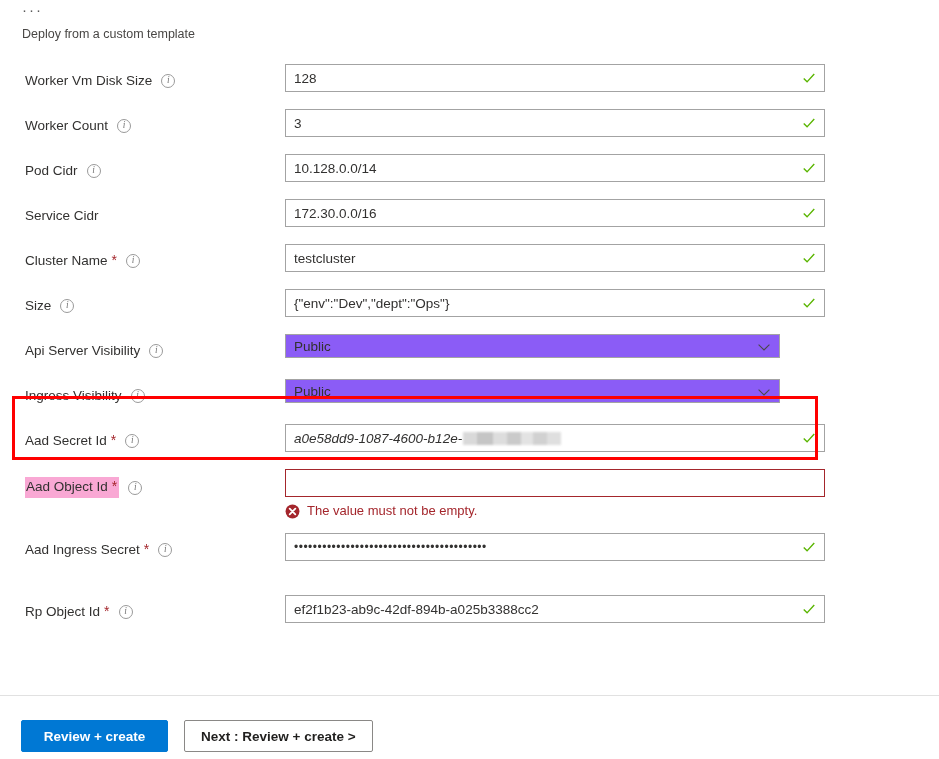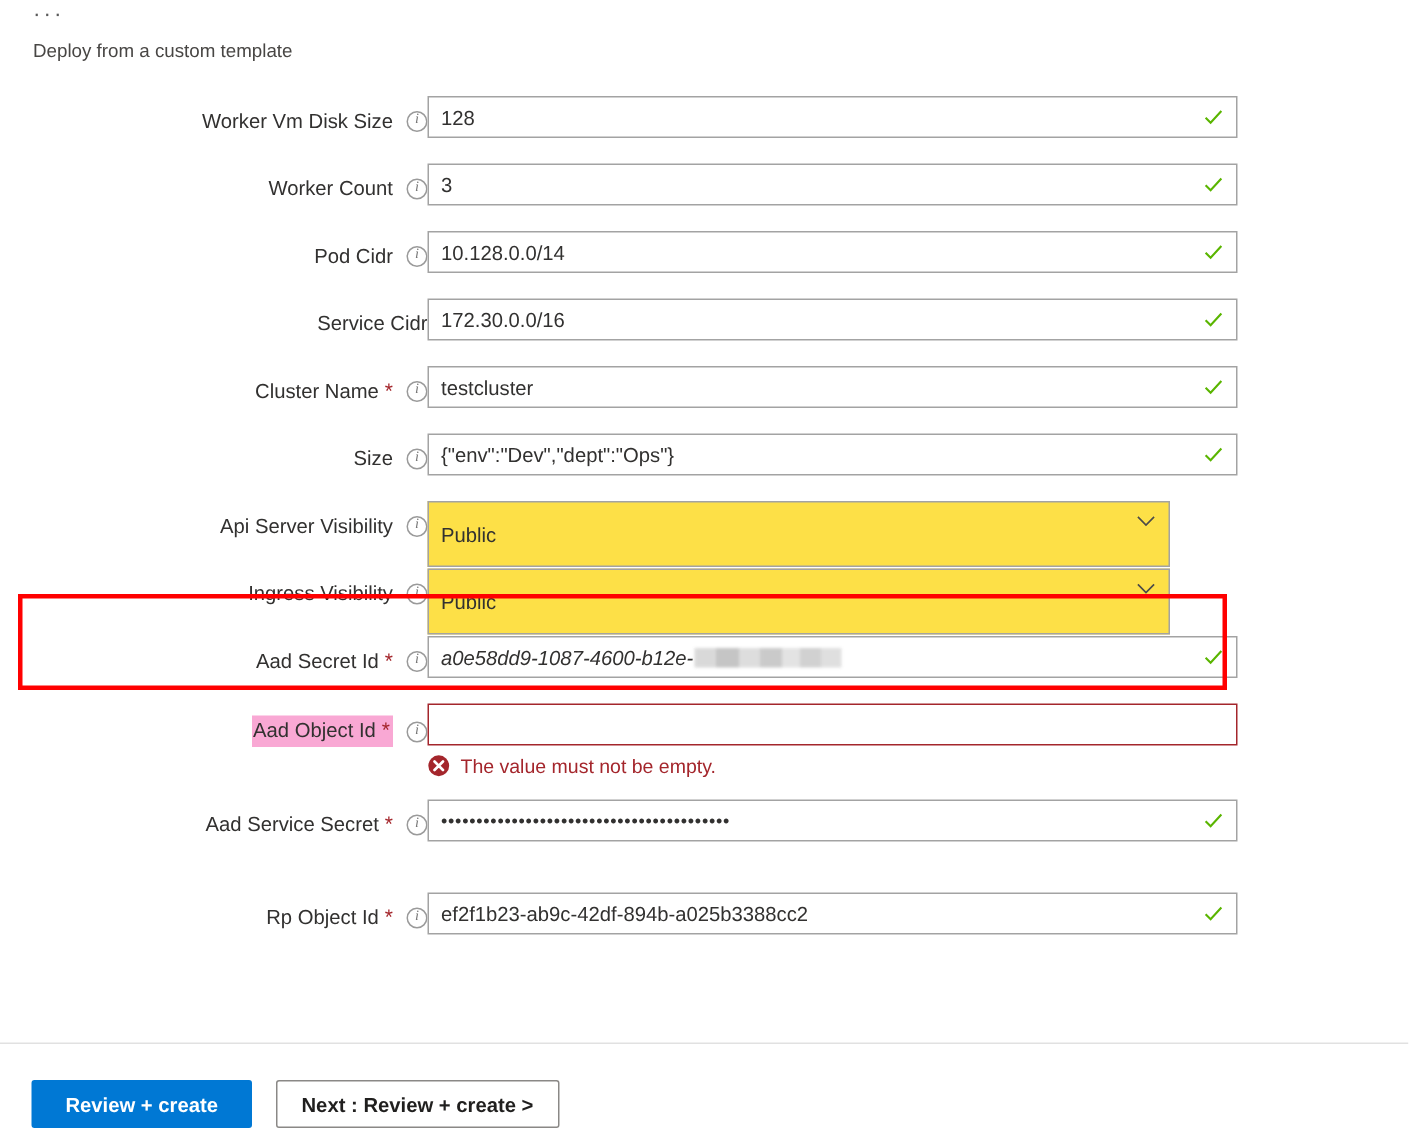--- a/index.html
+++ b/index.html
@@ -66,21 +66,20 @@
     box-sizing: border-box;
     padding-left: 25px;
     padding-top: 8px;
     font-size: 13.5px;
     color: #323130;
     line-height: 18px;
     display: flex;
     align-items: center;
     gap: 0px;
     flex: 0 0 auto;
-    justify-content: flex-end;
   }
   .label-text {
     white-space: nowrap;
   }
   .label-text.hl {
     background: #f9a8d4;
     padding: 1px 2px 2px 1px;
   }
   .req-star {
     color: #a4262c;
@@ -170,24 +169,24 @@
         #e2e2e2 58px, #e2e2e2 70px,
         #cfcfcf 70px, #cfcfcf 84px,
         #dedede 84px, #dedede 98px);
     filter: blur(1.1px);
     opacity: 0.95;
   }
 
   
   .select-input {
     width: 495px;
-    height: 44px;
+    height: 24px;
     box-sizing: border-box;
     border: 1px solid #a3a3a3;
-    background: #fde047;
+    background: #8b5cf6;
     font-family: "Liberation Sans", sans-serif;
     font-size: 13.5px;
     color: #323130;
     padding: 0 30px 0 8px;
     display: flex;
     align-items: center;
     cursor: pointer;
   }
   .chevron {
     position: absolute;
@@ -208,21 +207,21 @@
     border: 3px solid #ff0000;
     box-sizing: border-box;
     pointer-events: none;
     z-index: 4;
   }
   .error-row {
     height: 64px;
   }
   .error-message {
     display: flex;
-    align-items: flex-start;
+    align-items: center;
     gap: 7px;
     margin-top: 6px;
     font-size: 13px;
     color: #a4262c;
     line-height: 16px;
   }
   .error-icon {
     width: 15px;
     height: 15px;
     flex: 0 0 auto;
@@ -391,21 +390,21 @@
       <div class="field-control"><input class="text-input error-input" type="text" value="" style=""><div class="error-message">
           <svg class="error-icon" viewBox="0 0 16 16">
             <circle cx="8" cy="8" r="7.4" fill="#a4262c"></circle>
             <path d="M5 5 L11 11 M11 5 L5 11" stroke="#ffffff" stroke-width="1.9" stroke-linecap="round"></path>
           </svg>
           <span>The value must not be empty.</span>
         </div></div>
     </div>
     <div class="field-row">
       <div class="field-label">
-        <span class="label-text"><span>Aad Service Secret</span><span class="req-star">*</span></span>
+        <span class="label-text"><span>Aad Ingress Secret</span><span class="req-star">*</span></span>
         <span class="info-icon">i</span>
       </div>
       <div class="field-control"><input class="text-input masked-value" type="text" value="•••••••••••••••••••••••••••••••••••••••••" style=""><svg class="check-mark" viewBox="0 0 16 16">
           <path d="M2 8.6 L5.8 12.4 L14 3.4" fill="none" stroke="#5ab500" stroke-width="1.6"></path>
         </svg></div>
     </div>
     <div class="row-gap"></div>
     <div class="field-row">
       <div class="field-label">
         <span class="label-text"><span>Rp Object Id</span><span class="req-star">*</span></span>

